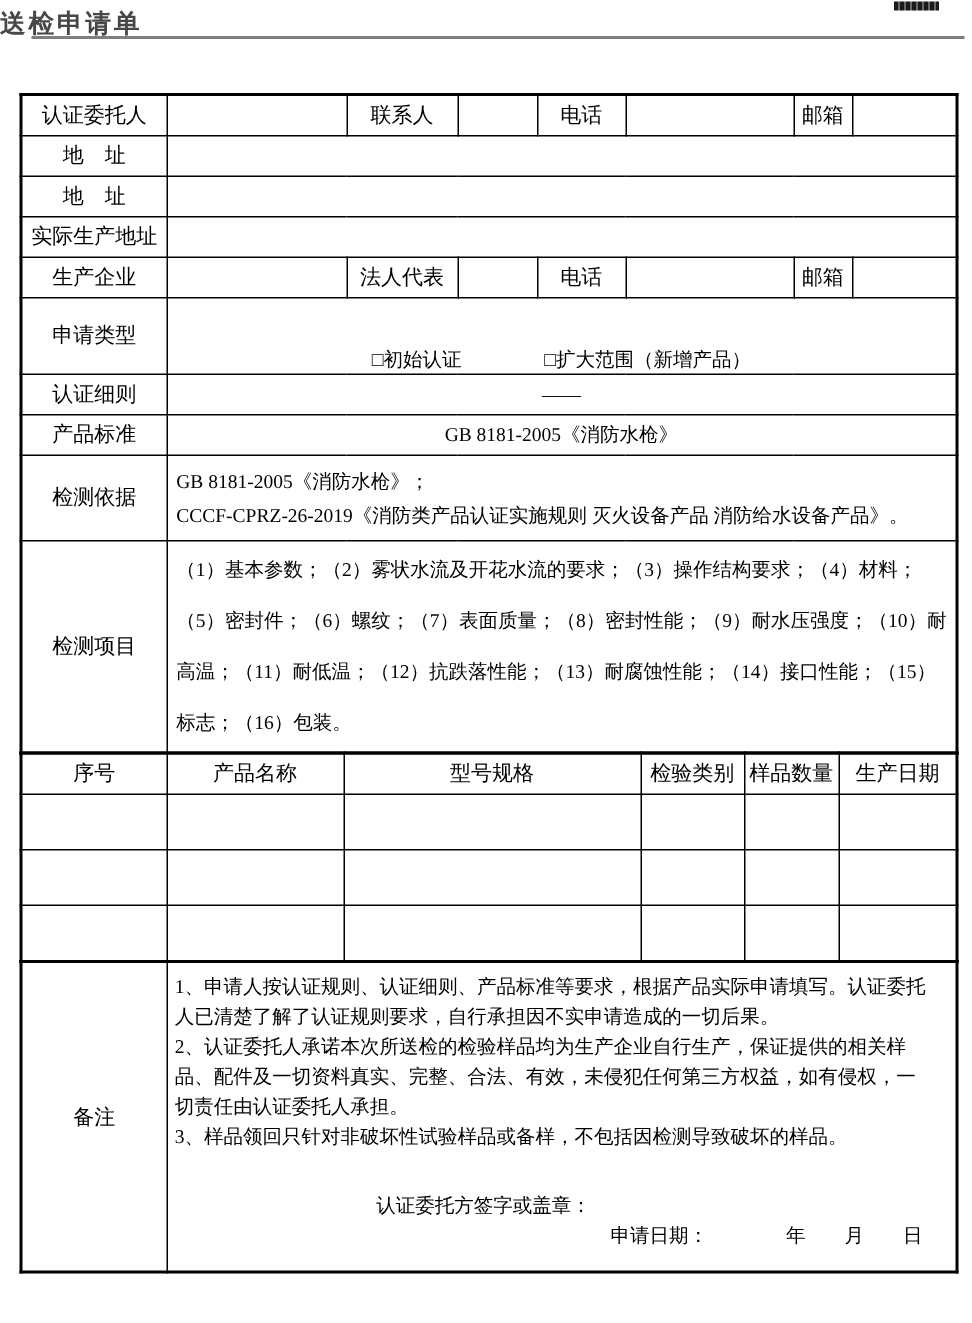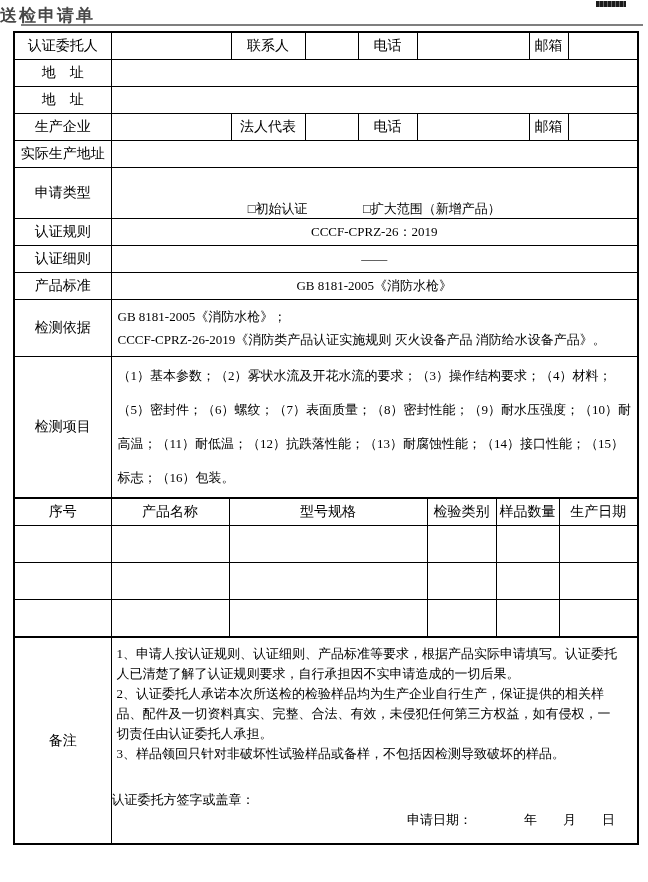--- a/index.html
+++ b/index.html
@@ -14,21 +14,21 @@
     text-align:left;font-size:17px;font-weight:bold;color:#474747;
     letter-spacing:2px;
   }
   .corner-mark{
     position:absolute;top:1px;right:22px;width:30px;height:6px;
     background:repeating-linear-gradient(90deg,#1b1b1b 0 3px,#6a6a6a 3px 4px);
   }
   .title-rule{
     position:absolute;top:24px;left:21px;width:622px;height:2px;background:#7f7f7f;
   }
-  .form-area{position:absolute;top:31px;left:13px;width:624px;}
+  .form-area{position:absolute;top:62px;left:13px;width:624px;}
   table{
     border-collapse:collapse;table-layout:fixed;width:624px;
     border:2px solid #000;
   }
   table + table{margin-top:-2px;}
   td,th{
     border:1px solid #000;padding:0;overflow:hidden;
     font-size:13px;font-weight:normal;vertical-align:middle;
   }
   .lbl{text-align:center;font-size:14px;}
@@ -39,21 +39,21 @@
   .items td{height:104px;}
   .items .txt{line-height:34px;padding:2px 6px;}
   .phead td{height:26px;}
   .prow td{height:36px;}
   .apply-opt{display:inline-block;}
   .opt-gap{margin-left:52px;margin-top:32px;}
   .remark-label{text-align:center;font-size:14px;margin-top:16px;}
   .remark-cell{vertical-align:top;height:205px;}
   .remark-items{padding:6px 14px 0 5px;}
   .remark-items .ritem{line-height:20px;text-align:left;}
-  .sig1{text-align:left;padding-right:104px;margin-top:26px;line-height:20px;}
+  .sig1{text-align:center;padding-right:104px;margin-top:26px;line-height:20px;}
   .sig2{text-align:right;padding-right:22px;line-height:20px;}
 </style>
 </head>
 <body>
 
 <div class="page">
 
   <div class="corner-mark"></div>
   <h1 class="doc-title">送检申请单</h1>
   <div class="title-rule"></div>
@@ -84,43 +84,39 @@
       </tr>
       <tr class="std">
         <td class="lbl">地　址</td>
         <td colspan="7"></td>
       </tr>
       <tr class="std">
         <td class="lbl">地　址</td>
         <td colspan="7"></td>
       </tr>
       <tr class="std">
-        <td class="lbl">生产企业</td>
-        <td></td>
-        <td class="lbl">法人代表</td>
-        <td></td>
-        <td class="lbl">电话</td>
-        <td></td>
-        <td class="lbl">邮箱</td>
-        <td></td>
-      </tr>
-      <tr class="std">
         <td class="lbl">实际生产地址</td>
         <td colspan="7"></td>
+      </tr>
+      <tr class="std">
+        <td class="lbl">生产企业</td>
+        <td></td>
+        <td class="lbl">法人代表</td>
+        <td></td>
+        <td class="lbl">电话</td>
+        <td></td>
+        <td class="lbl">邮箱</td>
+        <td></td>
       </tr>
       <tr class="std">
         <td class="lbl">申请类型</td>
         <td colspan="7" class="ctr">
           <span class="apply-opt">□初始认证</span>
           <span class="apply-opt opt-gap">□扩大范围（新增产品）</span>
         </td>
-      </tr>
-      <tr class="std">
-        <td class="lbl">认证规则</td>
-        <td colspan="7" class="ctr">CCCF-CPRZ-26：2019</td>
       </tr>
       <tr class="std">
         <td class="lbl">认证细则</td>
         <td colspan="7" class="ctr">——</td>
       </tr>
       <tr class="std">
         <td class="lbl">产品标准</td>
         <td colspan="7" class="ctr">GB 8181-2005《消防水枪》</td>
       </tr>
       <tr class="deps">

